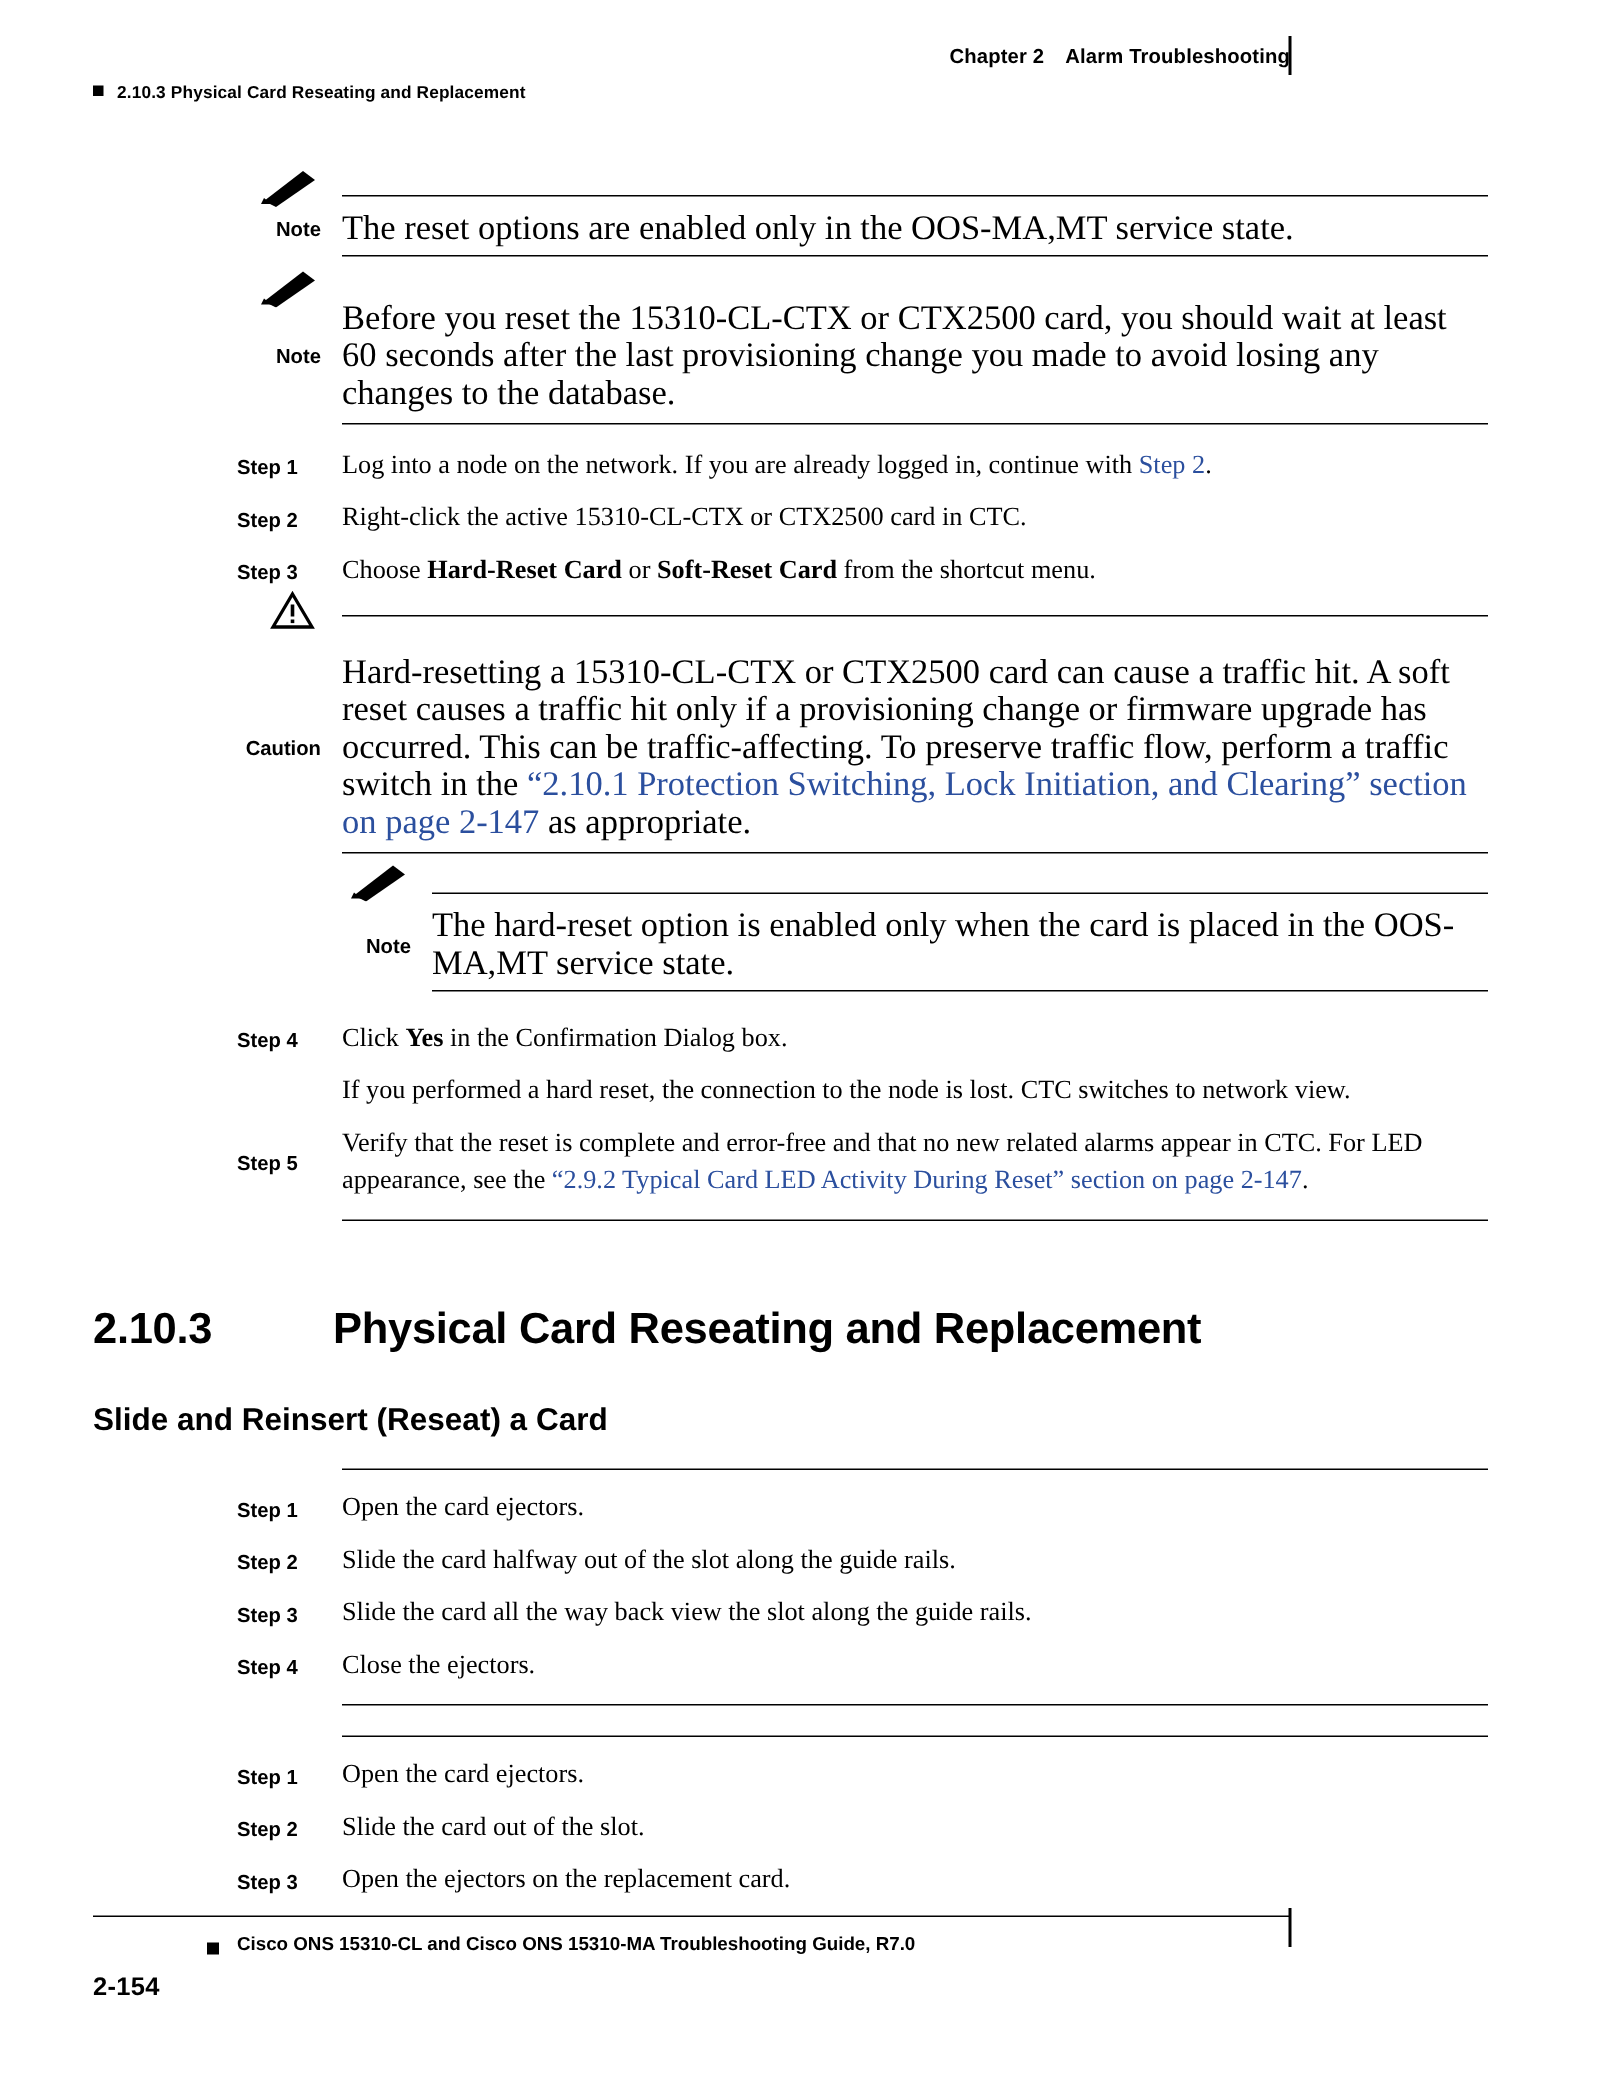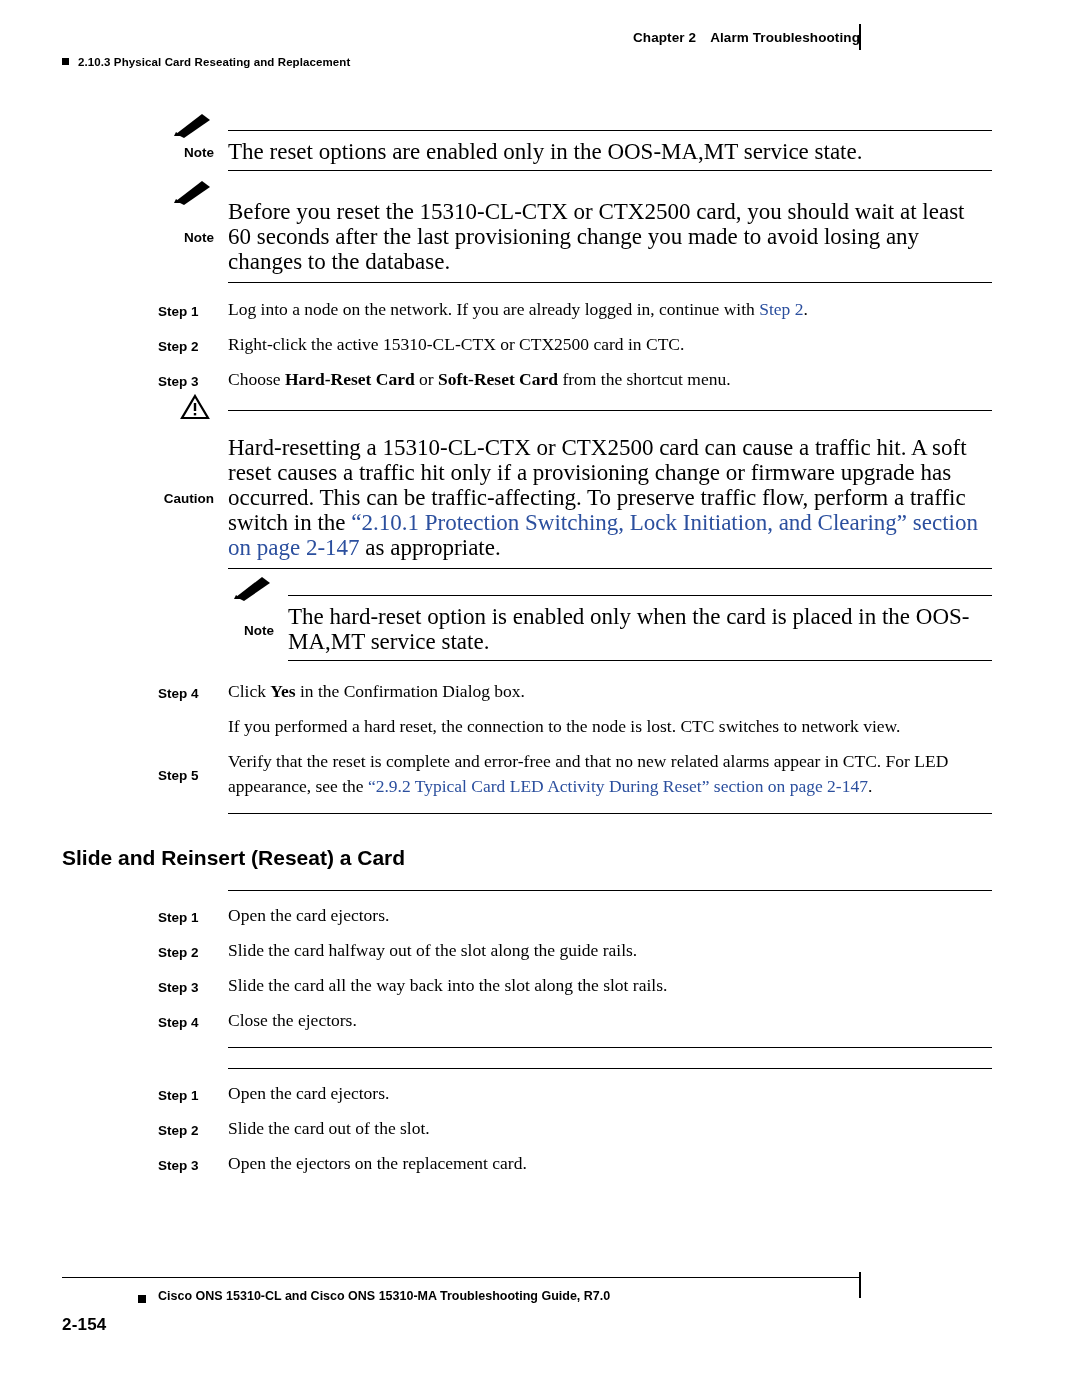--- a/index.html
+++ b/index.html
@@ -329,37 +329,41 @@
 
     <div class="step-row">
       <div class="step-label">Step 5</div>
       <div class="step-body"><span>Verify that the reset is complete and error-free and that no new related alarms appear in CTC. For LED appearance, see the </span><span class="link">“2.9.2  Typical Card LED Activity During Reset” section on page 2-147</span><span>.</span></div>
     </div>
 
     <div style="margin-left:166px;margin-top:14px;">
         <hr class="thin">
       </div>
 
+    <div style="margin-top:56px;display:flex;align-items:baseline;">
+      <h1 class="sect" style="width:160px;flex:0 0 160px;">2.10.3</h1>
+      <h1 class="sect">Physical Card Reseating and Replacement</h1>
+    </div>
 
     <h2 class="sub" style="margin-top:32px;">Slide and Reinsert (Reseat) a Card</h2>
     <div style="margin-left:166px;margin-top:20px;">
         <hr class="thin">
       </div>
 
     <div class="step-row" style="margin-top:12px;">
       <div class="step-label">Step 1</div>
       <div class="step-body">Open the card ejectors.</div>
     </div>
     <div class="step-row">
       <div class="step-label">Step 2</div>
       <div class="step-body">Slide the card halfway out of the slot along the guide rails.</div>
     </div>
     <div class="step-row">
       <div class="step-label">Step 3</div>
-      <div class="step-body">Slide the card all the way back into the slot along the slot rails.</div>
+      <div class="step-body">Slide the card all the way back view the slot along the guide rails.</div>
     </div>
     <div class="step-row">
       <div class="step-label">Step 4</div>
       <div class="step-body">Close the ejectors.</div>
     </div>
     <div style="margin-left:166px;margin-top:14px;">
         <hr class="thin">
       </div>
 
     <div style="margin-left:166px;margin-top:20px;">

